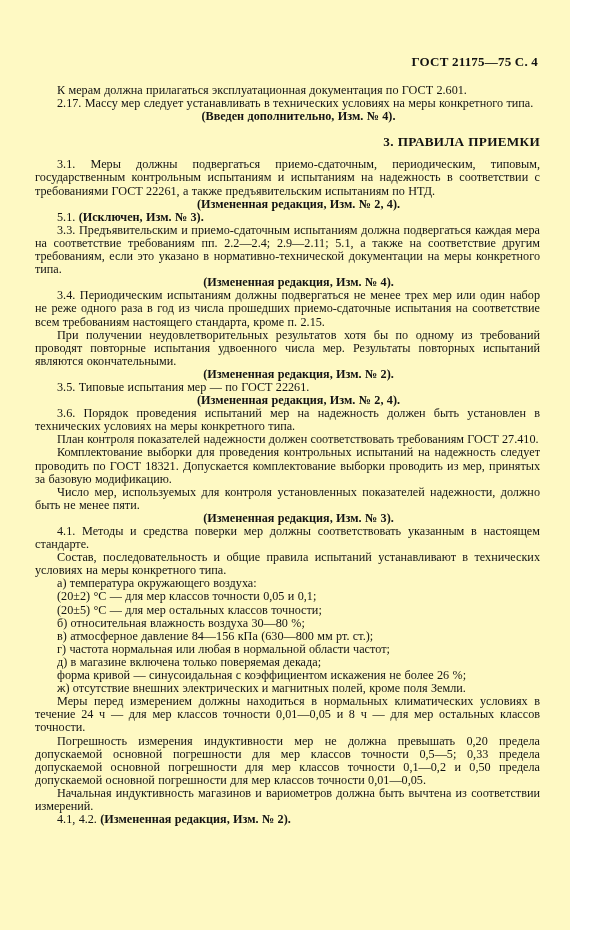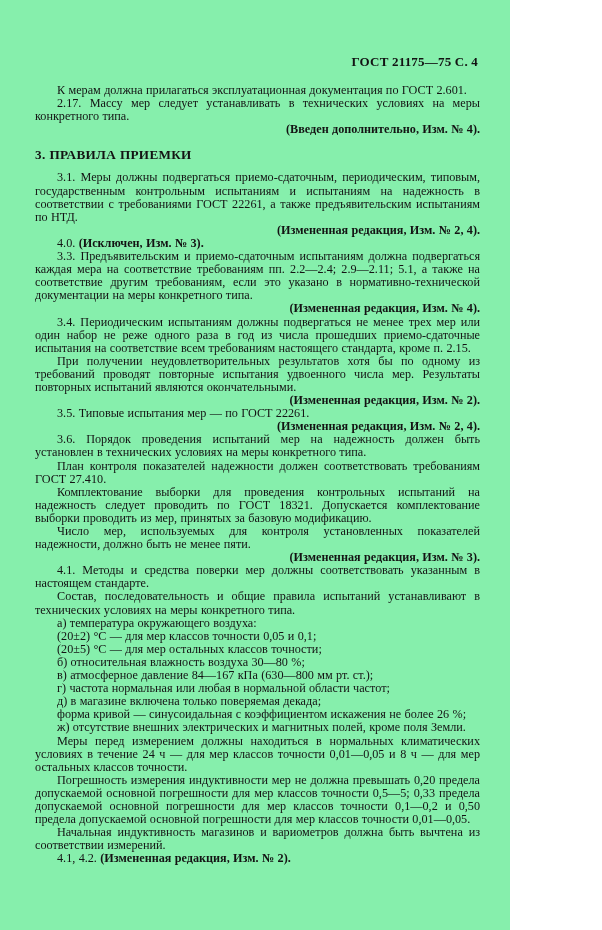--- a/index.html
+++ b/index.html
@@ -9,24 +9,24 @@
   }
   body {
     width: 602px;
     height: 930px;
     overflow: hidden;
     font-family: "Liberation Serif", "DejaVu Serif", serif;
     color: #131313;
   }
   .page {
     box-sizing: border-box;
-    width: 510px;
+    width: 570px;
     height: 930px;
     padding: 55px 30px 20px 35px;
-    background: #86efac;
+    background: #fef9c3;
   }
   .page-header {
     text-align: right;
     font-weight: 700;
     font-size: 13px;
     line-height: 14px;
     padding-right: 2px;
     letter-spacing: 0.2px;
   }
   .doc-body {
@@ -37,69 +37,69 @@
     hyphens: auto;
     -webkit-hyphens: auto;
     word-spacing: 0.3px;
   }
   p.para {
     margin: 0;
     text-indent: 22px;
   }
   p.para.bold {
     font-weight: 700;
-    text-align: right;
+    text-align: center;
   }
   p.para.mixed {
     text-align: left;
   }
   p.para.mixed b {
     font-weight: 700;
   }
   p.para.heading {
-    text-align: left;
+    text-align: right;
     text-indent: 0;
     font-weight: 700;
     font-size: 13.2px;
     margin: 12px 0 10px 0;
     letter-spacing: 0.3px;
   }
 </style>
 </head>
 <body>
 
 <div class="page">
   <div class="page-header">ГОСТ 21175—75 С. 4</div>
   <div class="doc-body">
       <p class="para body">К мерам должна прилагаться эксплуатационная документация по ГОСТ 2.601.</p>
       <p class="para body">2.17. Массу мер следует устанавливать в технических условиях на меры конкретного типа.</p>
       <p class="para bold">(Введен дополнительно, Изм. № 4).</p>
       <p class="para heading">3. ПРАВИЛА ПРИЕМКИ</p>
       <p class="para body">3.1. Меры должны подвергаться приемо-сдаточным, периодическим, типовым, государственным контрольным испытаниям и испытаниям на надежность в соответствии с требованиями ГОСТ 22261, а также предъявительским испытаниям по НТД.</p>
       <p class="para bold">(Измененная редакция, Изм. № 2, 4).</p>
-      <p class="para mixed"><span>4.0. </span><b>(Исключен, Изм. № 3).</b></p>
+      <p class="para mixed"><span>5.1. </span><b>(Исключен, Изм. № 3).</b></p>
       <p class="para body">3.3. Предъявительским и приемо-сдаточным испытаниям должна подвергаться каждая мера на соответствие требованиям пп. 2.2—2.4; 2.9—2.11; 5.1, а также на соответствие другим требованиям, если это указано в нормативно-технической документации на меры конкретного типа.</p>
       <p class="para bold">(Измененная редакция, Изм. № 4).</p>
       <p class="para body">3.4. Периодическим испытаниям должны подвергаться не менее трех мер или один набор не реже одного раза в год из числа прошедших приемо-сдаточные испытания на соответствие всем требованиям настоящего стандарта, кроме п. 2.15.</p>
       <p class="para body">При получении неудовлетворительных результатов хотя бы по одному из требований проводят повторные испытания удвоенного числа мер. Результаты повторных испытаний являются окончательными.</p>
       <p class="para bold">(Измененная редакция, Изм. № 2).</p>
       <p class="para body">3.5. Типовые испытания мер — по ГОСТ 22261.</p>
       <p class="para bold">(Измененная редакция, Изм. № 2, 4).</p>
       <p class="para body">3.6. Порядок проведения испытаний мер на надежность должен быть установлен в технических условиях на меры конкретного типа.</p>
       <p class="para body">План контроля показателей надежности должен соответствовать требованиям ГОСТ 27.410.</p>
       <p class="para body">Комплектование выборки для проведения контрольных испытаний на надежность следует проводить по ГОСТ 18321. Допускается комплектование выборки проводить из мер, принятых за базовую модификацию.</p>
       <p class="para body">Число мер, используемых для контроля установленных показателей надежности, должно быть не менее пяти.</p>
       <p class="para bold">(Измененная редакция, Изм. № 3).</p>
       <p class="para body">4.1. Методы и средства поверки мер должны соответствовать указанным в настоящем стандарте.</p>
       <p class="para body">Состав, последовательность и общие правила испытаний устанавливают в технических условиях на меры конкретного типа.</p>
       <p class="para body">а) температура окружающего воздуха:</p>
       <p class="para body">(20±2) °С — для мер классов точности 0,05 и 0,1;</p>
       <p class="para body">(20±5) °С — для мер остальных классов точности;</p>
       <p class="para body">б) относительная влажность воздуха 30—80 %;</p>
-      <p class="para body">в) атмосферное давление 84—167 кПа (630—800 мм рт. ст.);</p>
+      <p class="para body">в) атмосферное давление 84—156 кПа (630—800 мм рт. ст.);</p>
       <p class="para body">г) частота нормальная или любая в нормальной области частот;</p>
       <p class="para body">д) в магазине включена только поверяемая декада;</p>
       <p class="para body">форма кривой — синусоидальная с коэффициентом искажения не более 26 %;</p>
       <p class="para body">ж) отсутствие внешних электрических и магнитных полей, кроме поля Земли.</p>
       <p class="para body">Меры перед измерением должны находиться в нормальных климатических условиях в течение 24 ч — для мер классов точности 0,01—0,05 и 8 ч — для мер остальных классов точности.</p>
       <p class="para body">Погрешность измерения индуктивности мер не должна превышать 0,20 предела допускаемой основной погрешности для мер классов точности 0,5—5; 0,33 предела допускаемой основной погрешности для мер классов точности 0,1—0,2 и 0,50 предела допускаемой основной погрешности для мер классов точности 0,01—0,05.</p>
       <p class="para body">Начальная индуктивность магазинов и вариометров должна быть вычтена из соответствии измерений.</p>
       <p class="para mixed"><span>4.1, 4.2. </span><b>(Измененная редакция, Изм. № 2).</b></p>
     </div>
 </div>

